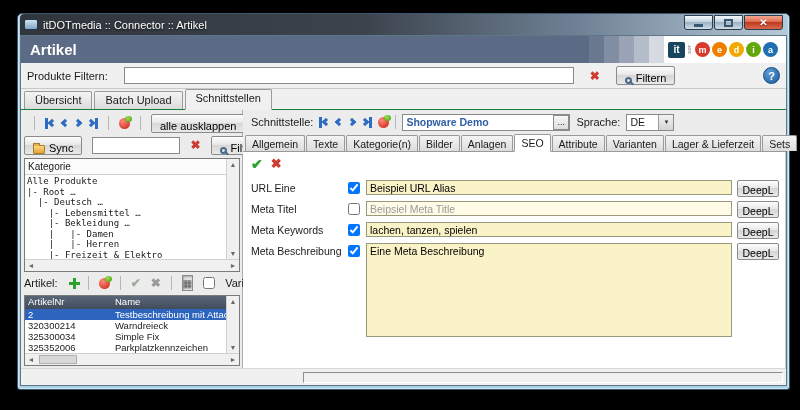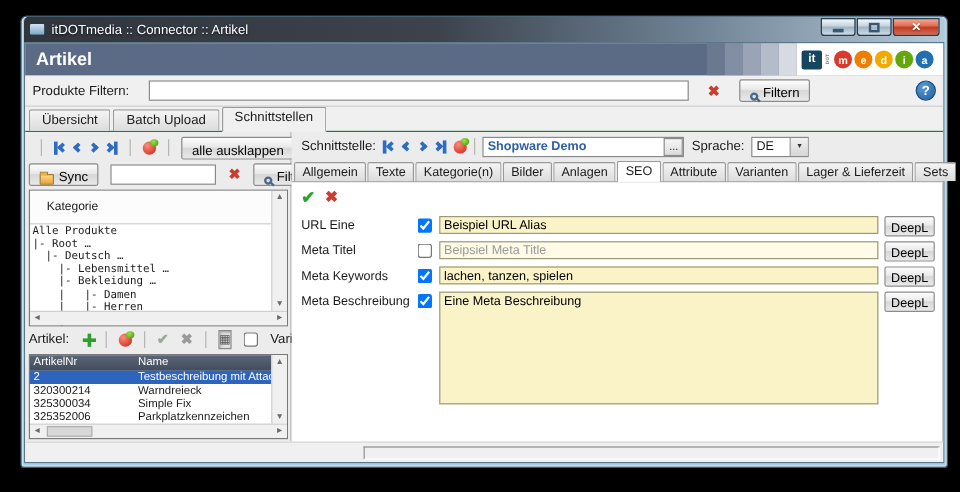--- a/index.html
+++ b/index.html
@@ -95,22 +95,22 @@
     border:1px solid #a87d2a; border-radius:1px; position:relative; flex:0 0 auto; }
   .folder::before { content:""; position:absolute; top:-3px; left:-1px; width:5px; height:2px;
     background:#eab04d; border:1px solid #a87d2a; border-bottom:none; border-radius:1px 1px 0 0; }
   .sync-input { width:88px; }
 
   
   .tree-box { height:114px; border:1px solid #7a7a7a; background:#fff; margin-top:2px;
     display:flex; flex-direction:column; flex:0 0 auto; }
   .tree-top { flex:1 1 auto; display:flex; min-height:0; }
   .tree-main { flex:1 1 auto; min-width:0; }
-  .tree-header { height:28px; border-bottom:1px solid #d0d0d0; background:#fcfcfc;
-    font-size:10px; padding:0 14px; display:flex; align-items:center; }
+  .tree-header { height:16px; border-bottom:1px solid #d0d0d0; background:#fcfcfc;
+    font-size:10px; padding:0 3px; display:flex; align-items:center; }
   .tree-body { font-family:"DejaVu Sans Mono", monospace; font-size:9px; line-height:10.5px;
     padding:1px 2px; white-space:pre; color:#1a1a1a; overflow:hidden; }
   .sb-v { width:13px; flex:0 0 auto; background:#f0f0f0; border-left:1px solid #d0d0d0;
     display:flex; flex-direction:column; justify-content:space-between; align-items:center; }
   .sb-h { height:12px; background:#f0f0f0; border-top:1px solid #d0d0d0;
     display:flex; justify-content:space-between; align-items:center; flex:0 0 auto; }
   .sb-arrow { font-size:7px; color:#6a6a6a; width:12px; height:11px; display:flex;
     align-items:center; justify-content:center; cursor:pointer; }
   .sb-thumb { width:38px; height:9px; background:#d8d8d8; border:1px solid #b0b0b0; margin-left:2px; }
   .sb-spacer { flex:1 1 auto; }

